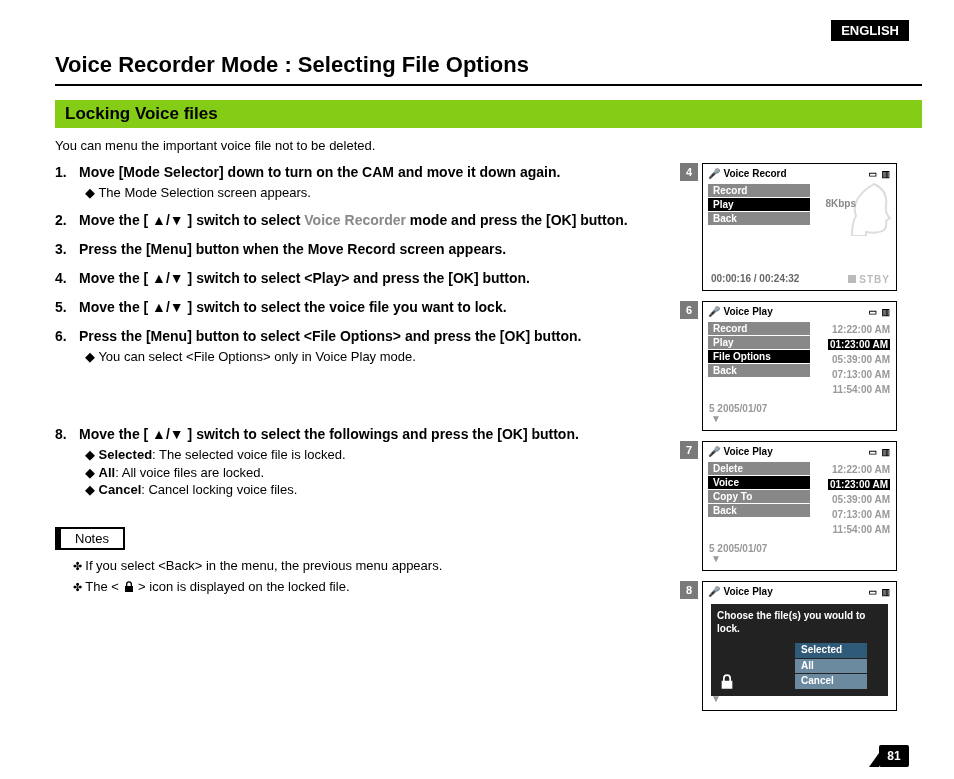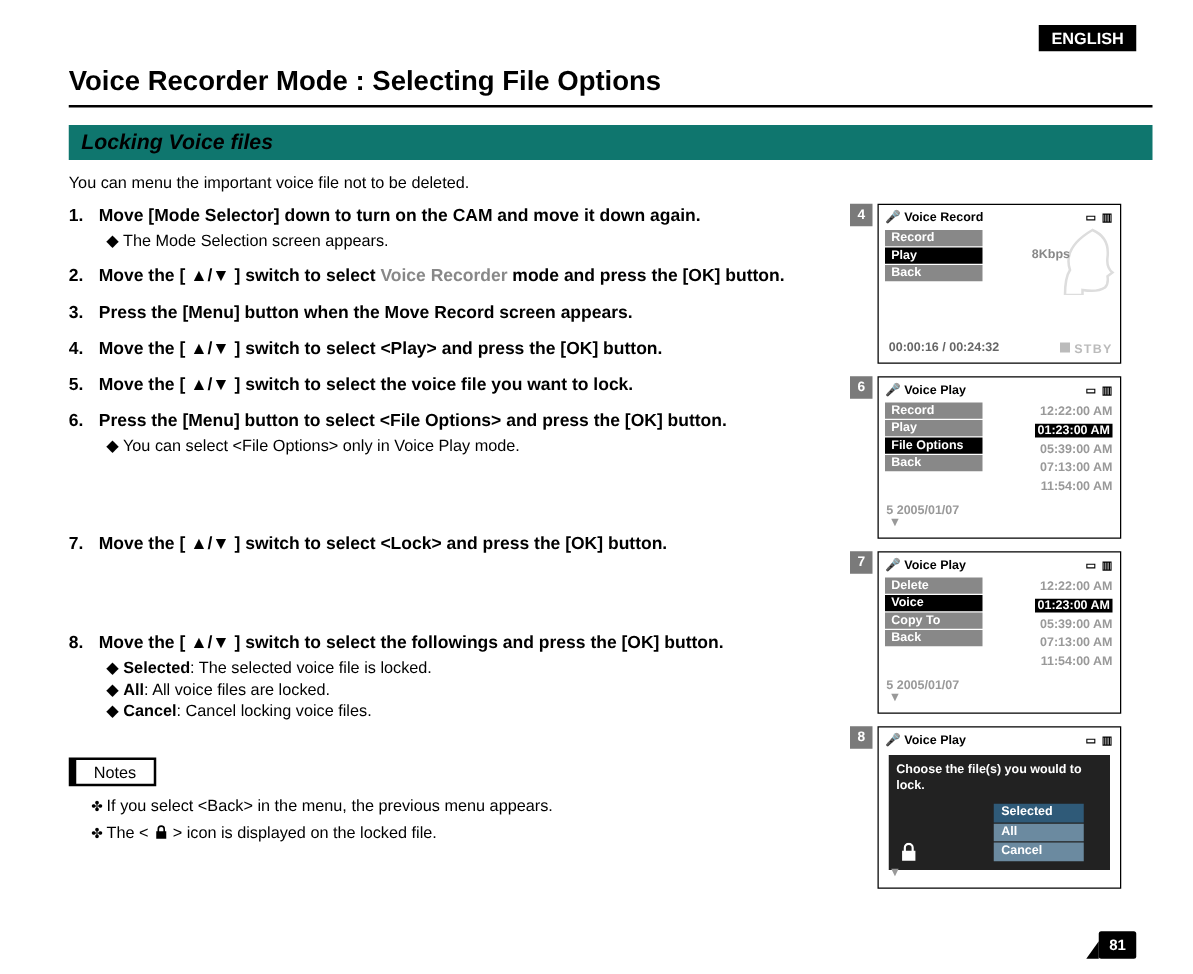--- a/index.html
+++ b/index.html
@@ -1,20 +1,20 @@
 <!DOCTYPE html>
 <html><head>
 <meta charset="utf-8">
 <style>
   body { font-family: Arial, Helvetica, sans-serif; font-size: 13px; color:#000; margin:0; background:#fff; }
   .page { width:954px; height:779px; position:relative; box-sizing:border-box; padding: 28px 32px 0 55px; }
   .lang-badge { position:absolute; top:20px; right:45px; background:#000; color:#fff; font-weight:bold; font-size:13px; padding:3px 10px; }
   h1 { font-size:22px; font-weight:bold; margin:24px 0 6px 0; }
   .rule { border-top:2px solid #000; margin-bottom:14px; }
-  .section-title { background:#0f766e; font-size:17px; font-weight:bold; font-style:italic; padding:4px 10px; margin:0 0 10px 0; }
+  .section-title { background:#84cc16; font-size:17px; font-weight:bold; padding:4px 10px; margin:0 0 10px 0; }
   .intro { margin:0 0 10px 0; }
   .columns { display:flex; gap:8px; }
   .col-text { flex: 1 1 auto; }
   .col-shots { width:220px; flex:0 0 220px; }
   ol.steps { list-style:none; padding:0; margin:0; counter-reset:none; }
   ol.steps > li { margin-bottom:10px; font-weight:bold; font-size:14px; line-height:1.35; }
   ol.steps > li .num { display:inline-block; width:24px; }
   ul.sub { list-style:none; padding:0 0 0 30px; margin:2px 0 0 0; font-weight:normal; font-size:13px; }
   ul.sub li::before { content:"◆ "; }
   .gap7 { margin-top:60px; }
@@ -28,21 +28,21 @@
   .page-badge::before { content:""; position:absolute; left:-10px; bottom:0; width:0; height:0; border-bottom:14px solid #000; border-left:10px solid transparent; }
 
   
   .shot-wrap { position:relative; margin-bottom:10px; }
   .step-badge { position:absolute; left:-22px; top:0; width:18px; height:18px; background:#7a7a7a; color:#fff; font-size:11px; font-weight:bold; text-align:center; line-height:18px; }
   .shot { width:195px; border:1px solid #000; background:#fff; font-size:10px; position:relative; box-sizing:border-box; padding:4px 5px 6px 5px; }
   .shot-header { display:flex; align-items:center; justify-content:space-between; font-weight:bold; font-size:10px; margin-bottom:4px; }
   .shot-header .title { display:flex; align-items:center; gap:3px;}
   .mic-icon { font-size:10px; }
   .status-icons { font-size:9px; letter-spacing:1px; color:#000; }
-  .menu { position:absolute; left:5px; top:20px; width:78px; }
+  .menu { position:absolute; left:5px; top:20px; width:102px; }
   .menu .item { background:#888; color:#fff; font-size:10px; padding:1px 5px; margin-bottom:1px; font-weight:bold; }
   .menu .item.sel { background:#000; }
   .head-outline { position:absolute; right:4px; top:16px; width:46px; height:56px; z-index:0;}
   .kbps { position:absolute; right:40px; top:34px; font-size:10px; color:#888; font-weight:bold;}
   .timebar { position:absolute; left:8px; bottom:6px; font-size:10px; color:#666; font-weight:bold;}
   .stby { position:absolute; right:6px; bottom:5px; font-size:10px; color:#bbb; font-weight:bold; letter-spacing:1px;}
   .stby-box { display:inline-block; width:8px; height:8px; background:#bbb; margin-right:3px; vertical-align:0;}
   .shot4 { height:128px; }
   .shot-list { height:130px; }
   .times { position:absolute; right:6px; top:20px; width:95px; color:#999; font-size:10px; line-height:15px; text-align:right; font-weight:bold;}
@@ -78,21 +78,20 @@
         </li>
         <li><span class="num">2.</span><span>Move the [ ▲/▼ ] switch to select </span><span style="color:#888">Voice Recorder</span><span> mode and press the [OK] button.</span></li>
         <li><span class="num">3.</span><span>Press the [Menu] button when the Move Record screen appears.</span></li>
         <li><span class="num">4.</span><span>Move the [ ▲/▼ ] switch to select &lt;Play&gt; and press the [OK] button.</span></li>
         <li><span class="num">5.</span><span>Move the [ ▲/▼ ] switch to select the voice file you want to lock.</span></li>
         <li><span class="num">6.</span><span>Press the [Menu] button to select &lt;File Options&gt; and press the [OK] button.</span>
           <ul class="sub">
               <li>You can select &lt;File Options&gt; only in Voice Play mode.</li>
             </ul>
         </li>
-        <li class="gap7"><span class="num">7.</span><span>Move the [ ▲/▼ ] switch to select &lt;Lock&gt; and press the [OK] button.</span></li>
         <li class="gap8"><span class="num">8.</span><span>Move the [ ▲/▼ ] switch to select the followings and press the [OK] button.</span>
           <ul class="sub">
             <li><b>Selected</b><span>: The selected voice file is locked.</span></li>
             <li><b>All</b><span>: All voice files are locked.</span></li>
             <li><b>Cancel</b><span>: Cancel locking voice files.</span></li>
           </ul>
         </li>
       </ol>
 
       <div class="notes-label">Notes</div>

